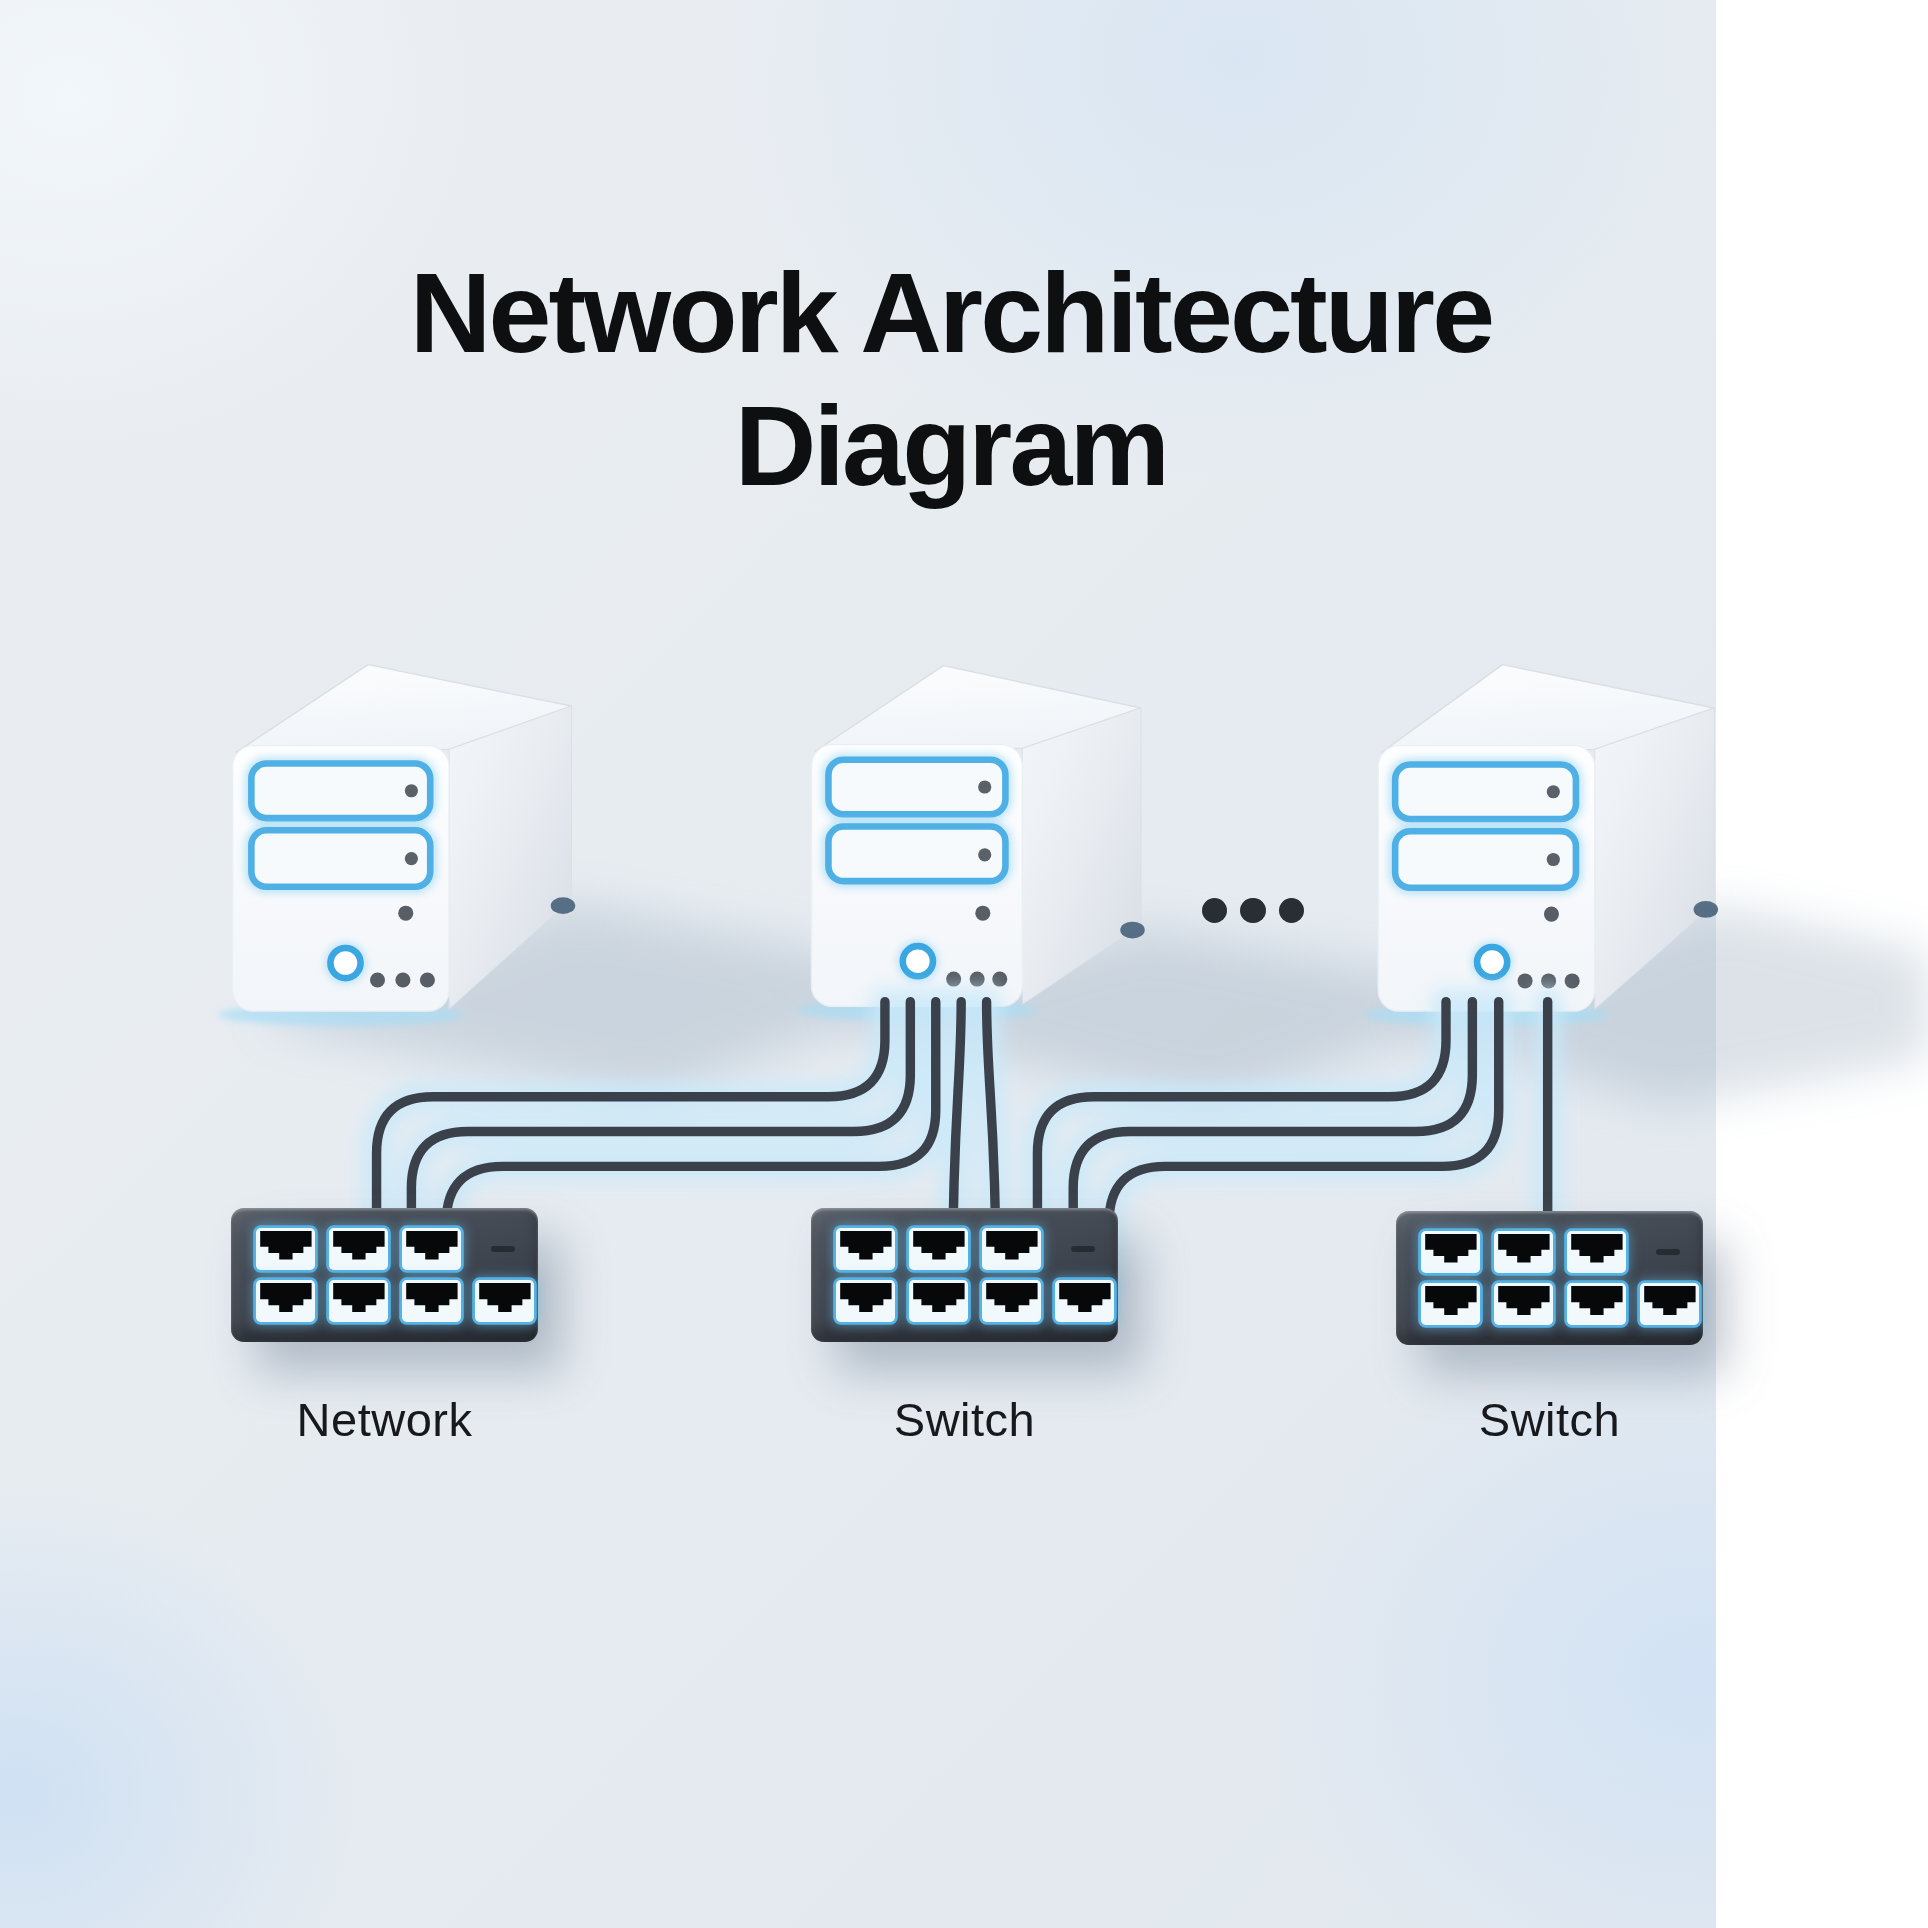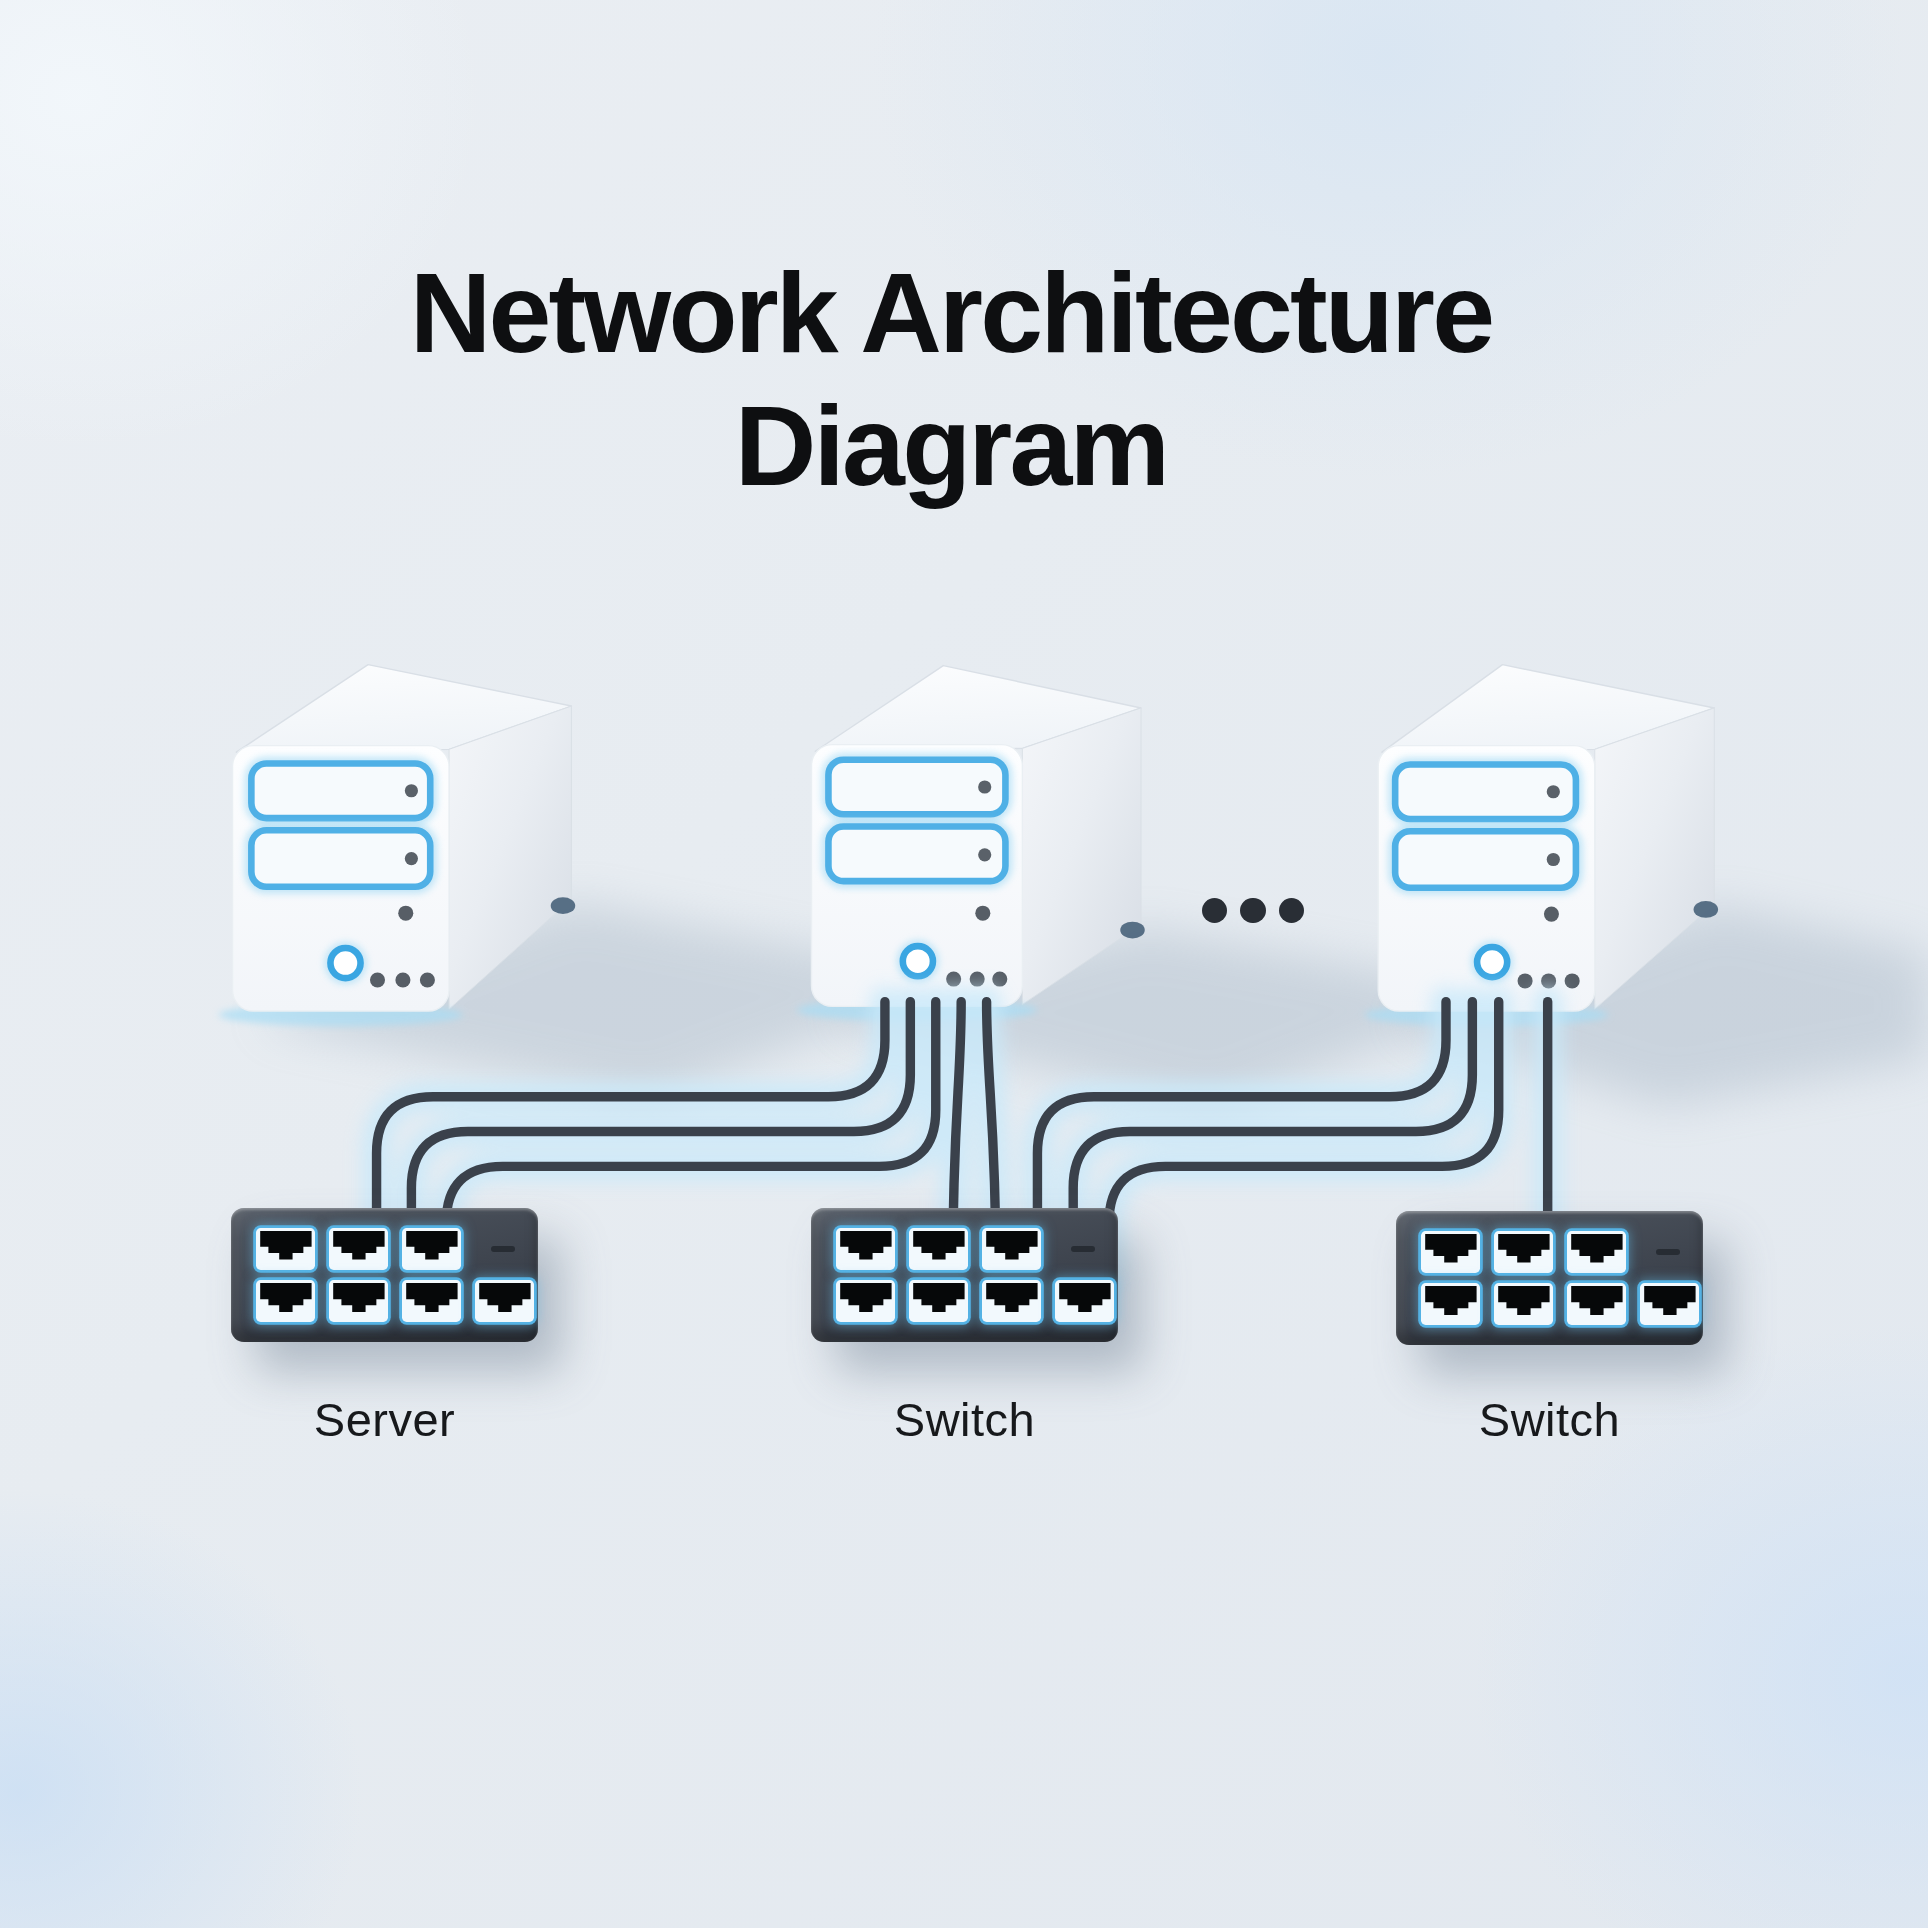--- a/index.html
+++ b/index.html
@@ -1,17 +1,17 @@
 <!DOCTYPE html>
 <html style="font-size:15px"><head>
 <meta charset="utf-8">
 <style>
   html,body{margin:0;padding:0;width:1928px;height:1928px;overflow:hidden;
     font-family:"Liberation Sans",sans-serif;}
-  .canvas{position:relative;width:1928px;height:1928px;
+  .canvas{position:relative;width:1716px;height:1928px;
     background:
       radial-gradient(584px 508px at 4% 5%, rgba(242,247,251,.95), rgba(242,247,251,0) 70%),
       radial-gradient(716px 584px at 72% 3%, rgba(213,228,243,.75), rgba(213,228,243,0) 72%),
       radial-gradient(490px 433px at 1% 93%, rgba(203,223,244,.85), rgba(203,223,244,0) 70%),
       radial-gradient(603px 490px at 99% 87%, rgba(206,225,246,.8), rgba(206,225,246,0) 72%),
       linear-gradient(135deg,#eaeef3 0%,#e7ecf1 40%,#e2e8ef 100%);}
   .title{position:absolute;top:247px;left:0;width:1928px;margin:0;text-align:center;
     transform:translateX(-13px);font-weight:700;font-size:113px;line-height:1.18;
     letter-spacing:-2.8px;color:#0e0f11;}
   .title .line{display:block;}
@@ -209,18 +209,18 @@
       <div class="led"></div>
     </div>
     <div class="prow">
       <div class="port"></div>
       <div class="port"></div>
       <div class="port"></div>
       <div class="port"></div>
     </div>
   </div>
 
-  <div class="node-label" style="left:231px;top:1392px;">Server</div>
+  <div class="node-label" style="left:231px;top:1392px;">Network</div>
   <div class="node-label" style="left:811px;top:1392px;">Switch</div>
   <div class="node-label" style="left:1396px;top:1392px;">Switch</div>
 
 </div>
 
 
 </body></html>

